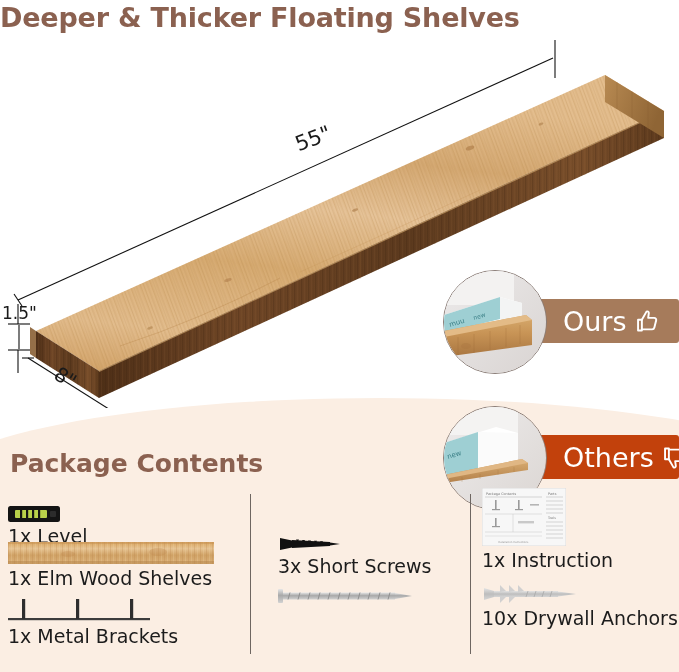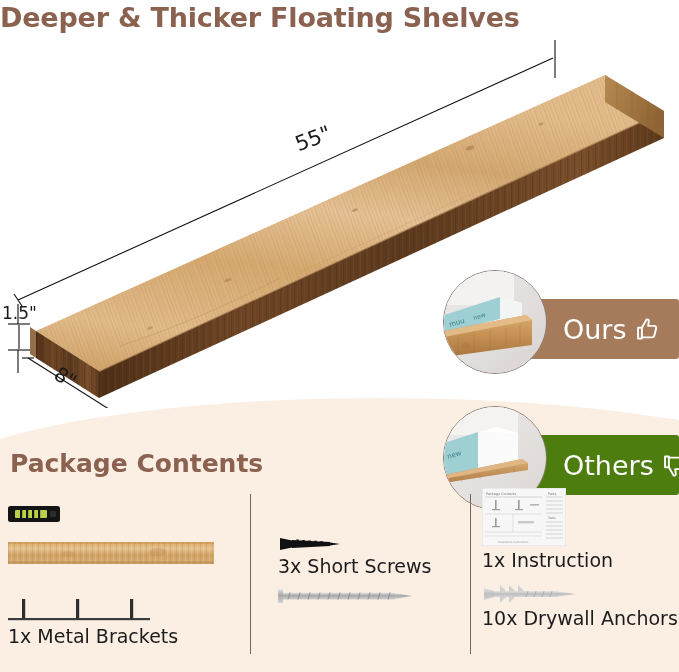--- a/index.html
+++ b/index.html
@@ -46,21 +46,21 @@
   .dim-55{left:296px;top:133px;transform:rotate(-20.5deg);transform-origin:left center;font-size:21px;}
   .dim-15{left:2px;top:303px;font-size:17px;}
   .dim-8{left:56px;top:360px;transform:rotate(31deg);transform-origin:left center;font-size:20px;}
 
   
   .cmp{position:absolute;z-index:5;}
   .cmp-ours{left:443px;top:270px;}
   .cmp-others{left:443px;top:406px;}
   .cmp-banner{
     position:absolute;left:60px;top:29px;
-    width:176px;height:60px;
+    width:176px;height:44px;
     border-radius:3px;
     display:flex;align-items:center;
     padding-left:60px;
     box-sizing:border-box;
     color:#fff;font-size:27px;
     font-family:"DejaVu Sans", sans-serif;
   }
   .cmp-banner .tlabel{line-height:1;}
   .cmp-banner .thumb{margin-left:7px;display:inline-flex;align-items:center;}
   .cmp-photo{
@@ -266,21 +266,21 @@
           <line x1="46" y1="60" x2="46" y2="79"></line>
           <line x1="62" y1="57" x2="62" y2="76"></line>
           <line x1="76" y1="54" x2="76" y2="73"></line>
         </g>
         <ellipse cx="22" cy="75" rx="5" ry="3" fill="#a97542" opacity="0.4"></ellipse>
       </svg>
     </div>
   </div>
 
   <div class="cmp cmp-others">
-    <div class="cmp-banner" style="background:#4d7c0f">
+    <div class="cmp-banner" style="background:#c2410c">
       <span class="tlabel">Others</span>
       <span class="thumb">
         <svg width="27" height="27" viewBox="0 0 24 24" fill="none" stroke="#ffffff" stroke-width="1.7" stroke-linecap="round" stroke-linejoin="round">
           <path d="M7 13.5V4H3.6v9.5z"></path>
           <path d="M7 13.5l4.1 7.3c.9.5 2.1-.1 2.1-1.2l-.6-4.4h5.3c1.2 0 2.1-1.1 1.8-2.2l-1.6-6.4c-.2-.9-1-1.6-2-1.6H7"></path>
         </svg>
       </span>
     </div>
     <div class="cmp-photo">
       <svg width="102" height="102" viewBox="0 0 102 102" xmlns="http://www.w3.org/2000/svg">
@@ -328,20 +328,21 @@
           <svg width="52" height="20" viewBox="0 0 52 20">
             <rect x="0" y="2" width="52" height="16" rx="2.5" fill="#141414"></rect>
             <rect x="7" y="6" width="32" height="8" rx="1" fill="#b9d14a"></rect>
             <rect x="12" y="6" width="2.2" height="8" fill="#141414"></rect>
             <rect x="18" y="6" width="2.2" height="8" fill="#141414"></rect>
             <rect x="24" y="6" width="2.2" height="8" fill="#141414"></rect>
             <rect x="30" y="6" width="2.2" height="8" fill="#141414"></rect>
             <rect x="42" y="7" width="6" height="6" rx="1" fill="#2c2c2c"></rect>
           </svg>
         </div>
+        <div class="pkg-label">1x Level</div>
       </div>
 
       <div class="pkg-item" style="height:60px">
         <div class="pkg-icon" style="height:34px">
           <svg width="206" height="26" viewBox="0 0 206 26">
             <defs>
               <linearGradient id="plank" x1="0" y1="0" x2="0" y2="1">
                 <stop offset="0%" stop-color="#d9a55f"></stop>
                 <stop offset="30%" stop-color="#e6c392"></stop>
                 <stop offset="60%" stop-color="#cfa164"></stop>
@@ -353,20 +354,21 @@
               </pattern>
             </defs>
             <rect x="0" y="2" width="206" height="22" fill="url(#plank)"></rect>
             <rect x="0" y="2" width="206" height="22" fill="url(#plankgrain)"></rect>
             <rect x="0" y="2" width="206" height="2" fill="#c59256" opacity="0.5"></rect>
             <rect x="0" y="21" width="206" height="3" fill="#b07e44" opacity="0.45"></rect>
             <ellipse cx="150" cy="12" rx="9" ry="4" fill="#c1894c" opacity="0.35"></ellipse>
             <ellipse cx="60" cy="14" rx="7" ry="3" fill="#c1894c" opacity="0.3"></ellipse>
           </svg>
         </div>
+        <div class="pkg-label">1x Elm Wood Shelves</div>
       </div>
 
       <div class="pkg-item" style="height:60px">
         <div class="pkg-icon" style="height:32px">
           <svg width="150" height="30" viewBox="0 0 150 30">
             <rect x="0" y="24" width="142" height="2.2" fill="#3c3c3c"></rect>
             <rect x="14" y="5" width="3.2" height="20" fill="#2e2e2e"></rect>
             <rect x="68" y="5" width="3.2" height="20" fill="#2e2e2e"></rect>
             <rect x="122" y="5" width="3.2" height="20" fill="#2e2e2e"></rect>
           </svg>

